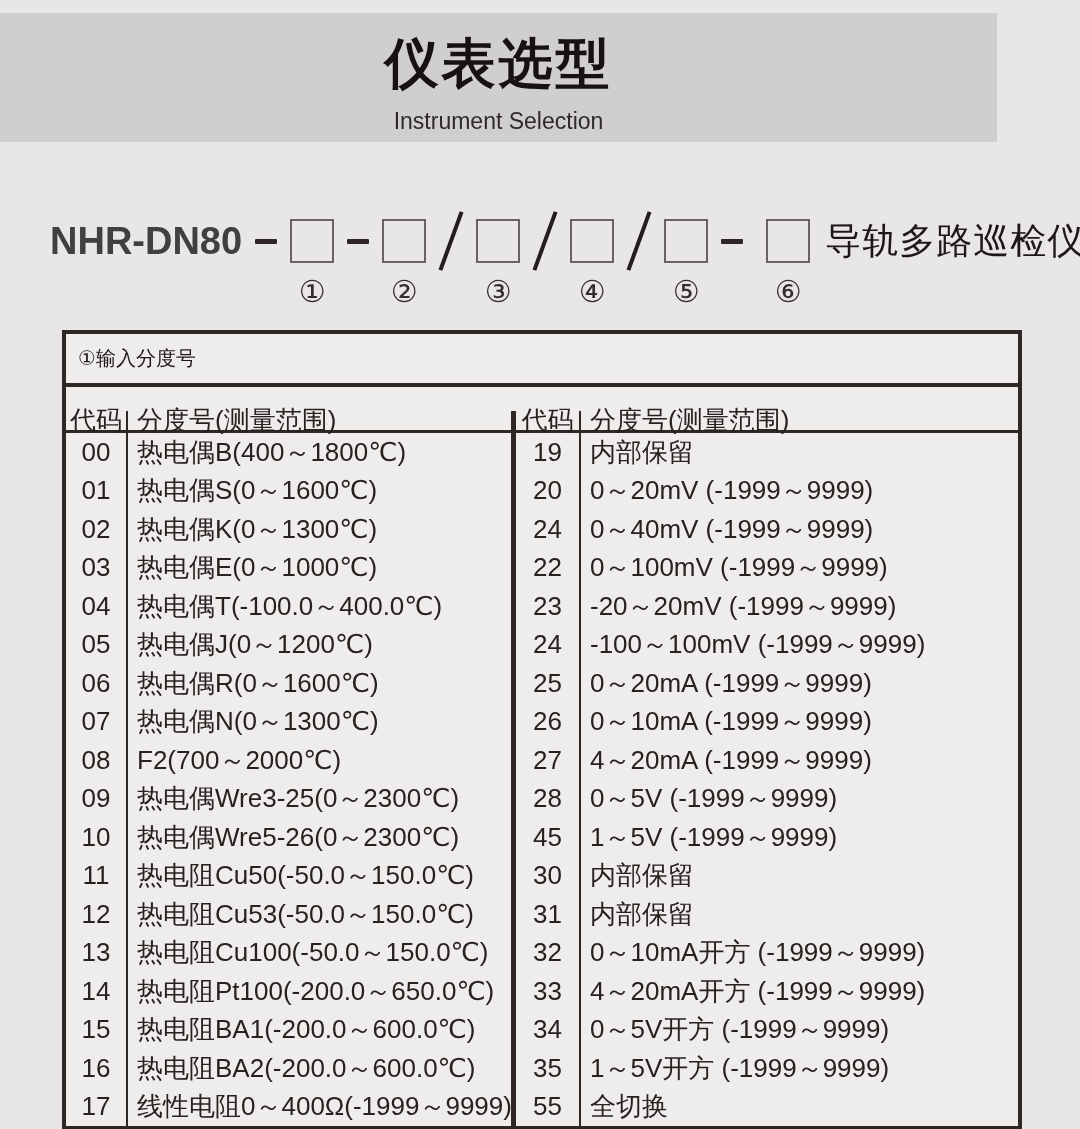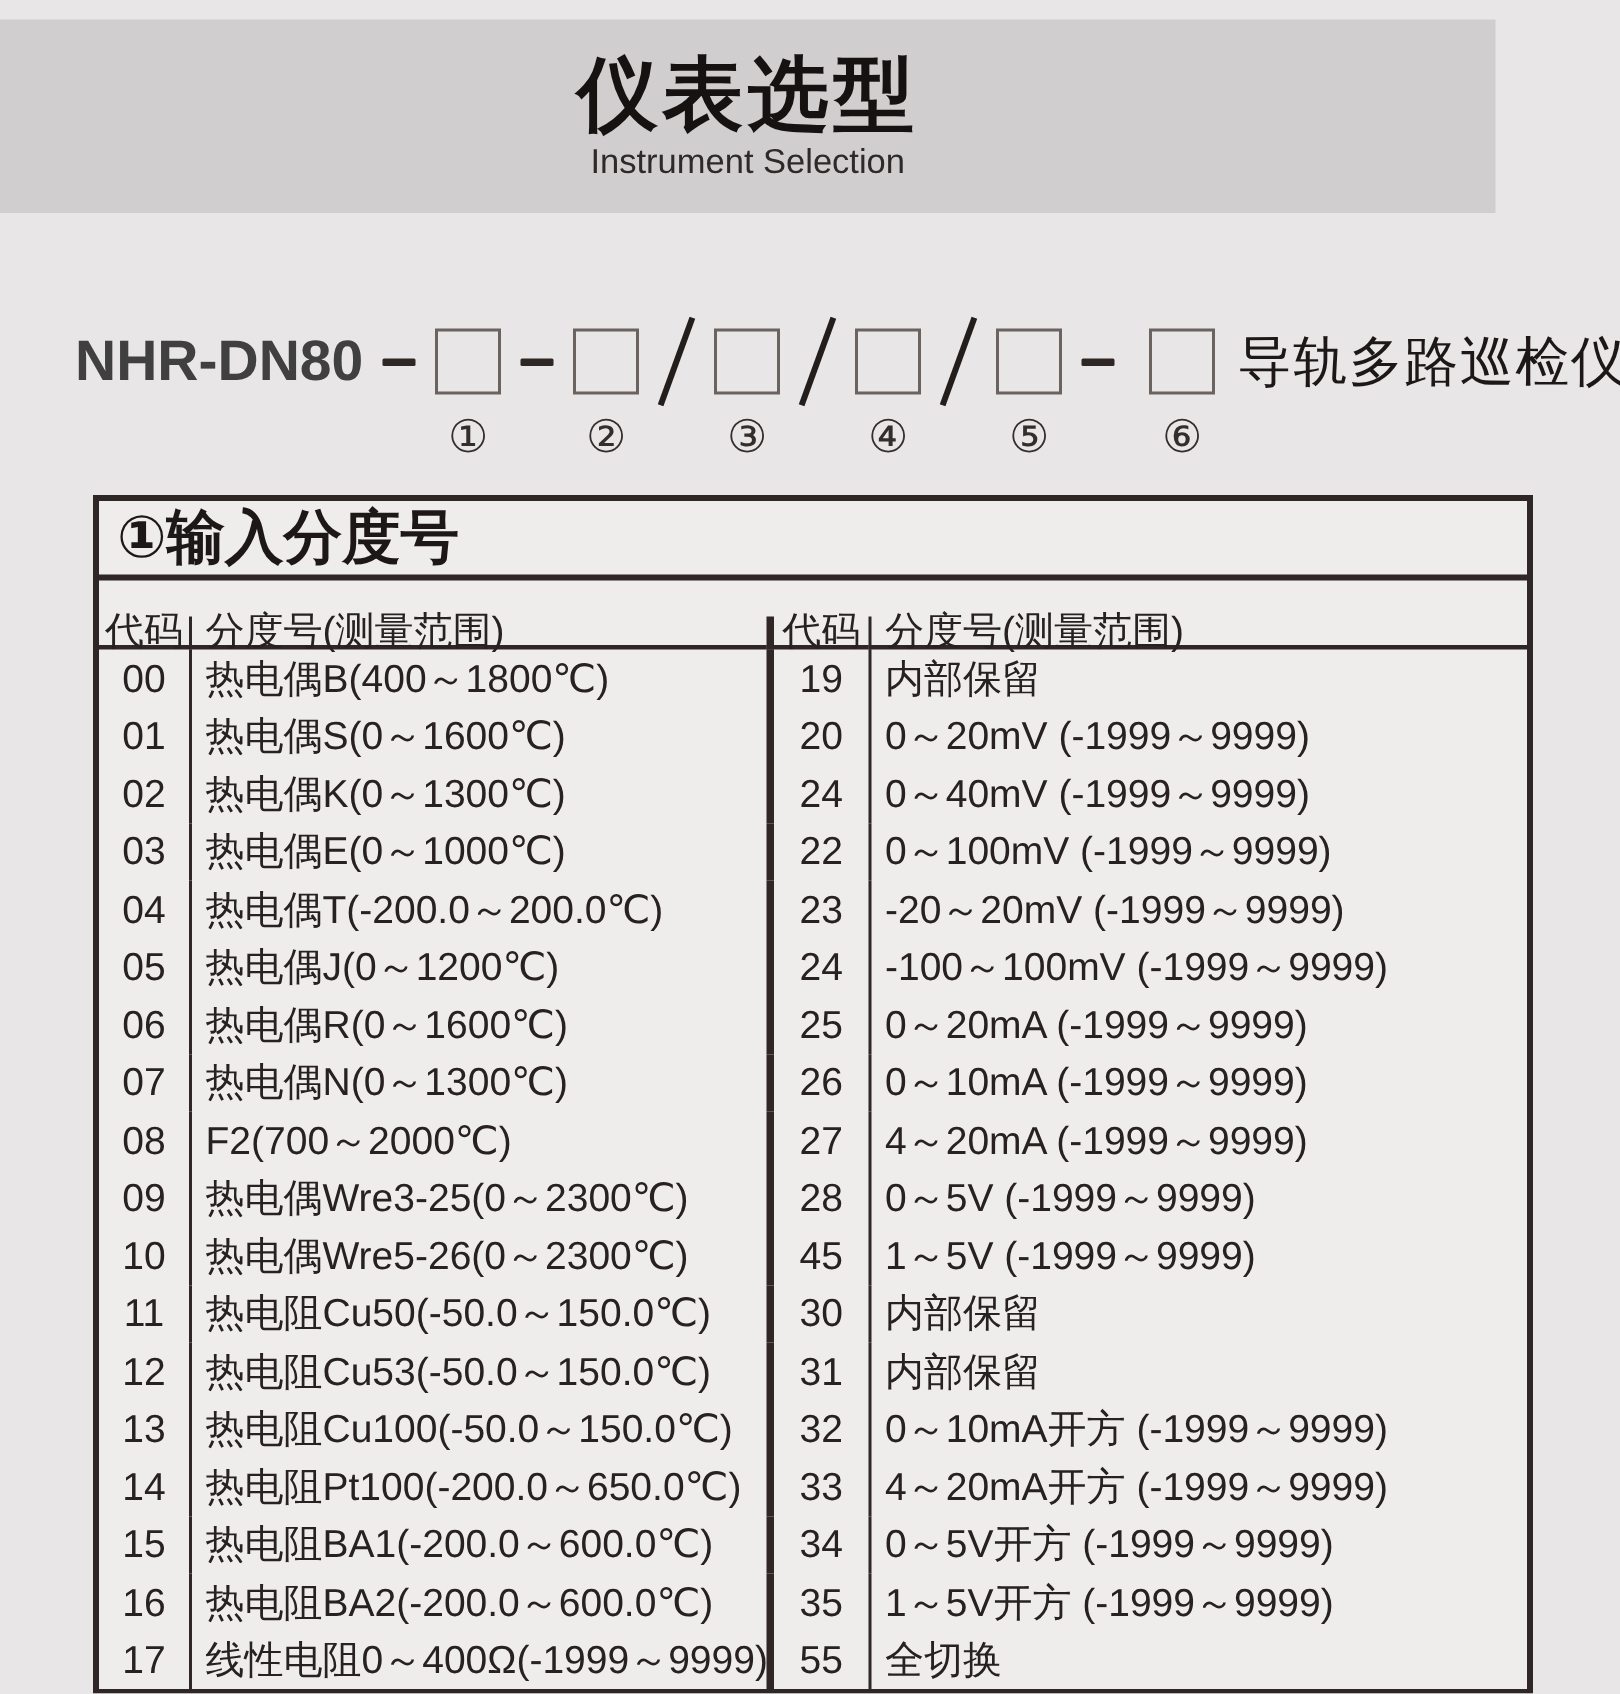--- a/index.html
+++ b/index.html
@@ -12,38 +12,38 @@
   }
   *{margin:0;padding:0;box-sizing:border-box;}
   html,body{background:var(--page-bg);}
   body{font-family:"Liberation Sans","DejaVu Sans",sans-serif;color:var(--ink);}
   .page{position:relative;width:1080px;height:1129px;overflow:hidden;background:var(--page-bg);}
 
   
   .band{position:absolute;left:0;top:13px;width:997px;height:129px;background:var(--band-bg);
         display:flex;flex-direction:column;align-items:center;justify-content:flex-start;}
   .band .title{margin-top:22px;font-size:54px;font-weight:800;letter-spacing:3px;color:#161212;line-height:1.05;}
-  .band .subtitle{font-size:23px;font-weight:400;color:#2e2a2a;margin-top:2px;}
+  .band .subtitle{font-size:23px;font-weight:400;color:#2e2a2a;margin-top:16px;}
 
   
   .model-line{position:absolute;left:50px;top:219px;height:44px;display:flex;align-items:center;column-gap:13px;}
   .model-prefix{font-size:38px;font-weight:700;white-space:nowrap;color:#404040;}
   .model-suffix{font-size:36px;font-weight:500;white-space:nowrap;color:#1d1817;margin-left:2px;letter-spacing:1px;}
   .dash{width:22px;height:5px;background:var(--line);border-radius:1px;flex:0 0 auto;}
   .slash{width:24px;height:62px;display:flex;align-items:center;justify-content:center;flex:0 0 auto;}
   .slash .bar{width:4px;height:62px;background:#231d1c;transform:rotate(20deg);}
   .slot{position:relative;flex:0 0 auto;width:44px;height:44px;}
   .slot.last{margin-left:10px;}
   .box{width:44px;height:44px;border:2px solid var(--box-border);background:transparent;}
   .pos{position:absolute;top:58px;left:50%;transform:translateX(-50%);font-size:30px;color:#332d2b;line-height:1;}
 
   
   .sel-table{position:absolute;left:62px;top:330px;width:960px;
              border:4px solid var(--line);border-bottom:none;background:var(--table-bg);}
-  .table-title{height:53px;line-height:49px;padding-left:12px;font-size:39px;font-weight:700;
+  .table-title{height:53px;line-height:49px;padding-left:12px;font-size:20px;font-weight:400;
                border-bottom:4px solid var(--line);color:#1d1817;}
   .grid{display:grid;grid-template-columns:60px 385px 68px auto;grid-template-rows:46px;
         grid-auto-rows:38.5px;border-bottom:4px solid var(--line);}
   .c{font-size:26px;display:flex;align-items:center;white-space:nowrap;overflow:visible;}
   .code{justify-content:center;}
   .desc{justify-content:flex-start;padding-left:9px;}
   .bl2{border-left:2.5px solid var(--line);}
   .bl5{border-left:5px solid var(--line);}
   .hd{border-bottom:3px solid var(--line);font-weight:500;margin-top:24px;}
 </style>
@@ -116,21 +116,21 @@
         <div class="c desc bl2">0～20mV (-1999～9999)</div>
         <div class="c code">02</div>
         <div class="c desc bl2">热电偶K(0～1300℃)</div>
         <div class="c code bl5">24</div>
         <div class="c desc bl2">0～40mV (-1999～9999)</div>
         <div class="c code">03</div>
         <div class="c desc bl2">热电偶E(0～1000℃)</div>
         <div class="c code bl5">22</div>
         <div class="c desc bl2">0～100mV (-1999～9999)</div>
         <div class="c code">04</div>
-        <div class="c desc bl2">热电偶T(-200.0～200.0℃)</div>
+        <div class="c desc bl2">热电偶T(-100.0～400.0℃)</div>
         <div class="c code bl5">23</div>
         <div class="c desc bl2">-20～20mV (-1999～9999)</div>
         <div class="c code">05</div>
         <div class="c desc bl2">热电偶J(0～1200℃)</div>
         <div class="c code bl5">24</div>
         <div class="c desc bl2">-100～100mV (-1999～9999)</div>
         <div class="c code">06</div>
         <div class="c desc bl2">热电偶R(0～1600℃)</div>
         <div class="c code bl5">25</div>
         <div class="c desc bl2">0～20mA (-1999～9999)</div>

